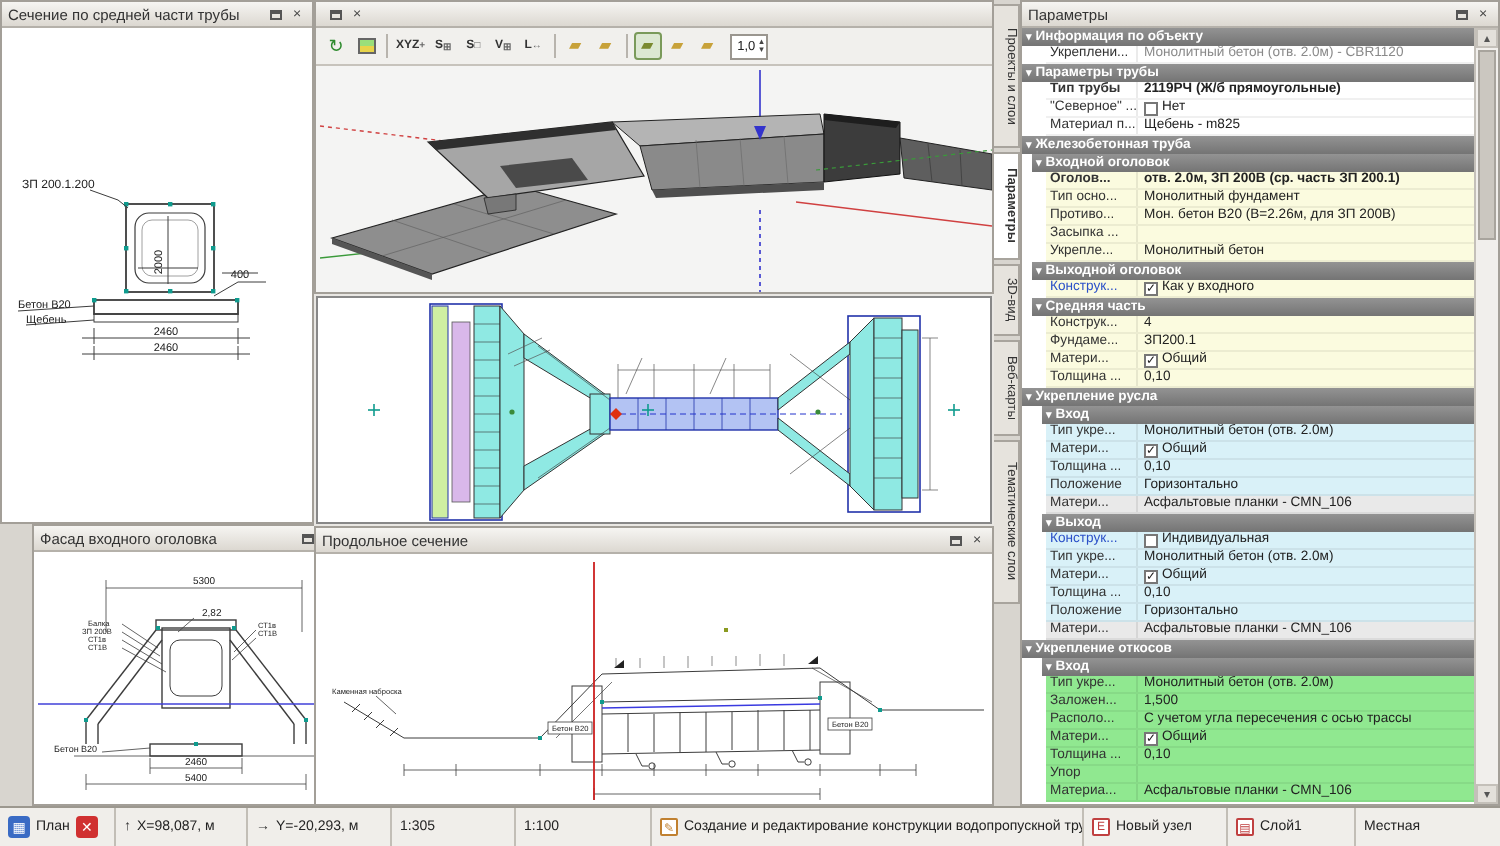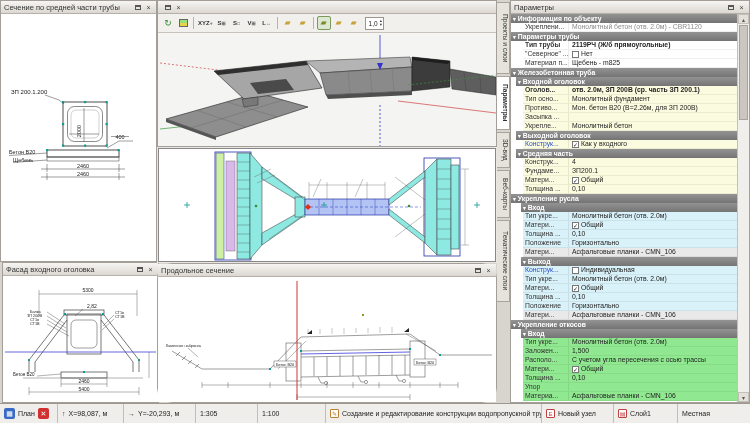--- a/index.html
+++ b/index.html
@@ -113,21 +113,21 @@
           <text x="8" y="140">Бетон В20</text>
           <text x="12" y="147.5">Щебень</text>
           <text x="82" y="153.5" text-anchor="middle">2460</text>
           <text x="82" y="161.5" text-anchor="middle">2460</text>
           <text x="119" y="125" text-anchor="middle">400</text>
         </g>
       </svg>
     </div>
   </div>
 
-  <div class="panel" style="left:2px;top:262px;width:157px;height:141px;">
+  <div class="panel" style="left:16px;top:262px;width:157px;height:141px;">
     <div class="titlebar">
       <span class="ttl">Фасад входного оголовка</span>
       <span class="wbtn">
           <span class="floatglyph"></span>
         </span>
       <span class="wbtn">×</span>
     </div>
     <div class="canvas">
       <svg viewBox="0 0 155 126" width="155" height="126">
         <g stroke="#3c3c3c" fill="none" stroke-width="0.7">
@@ -369,21 +369,21 @@
             <line x1="165" y1="53" x2="165" y2="59"></line>
           <line x1="315" y1="56" x2="321" y2="56"></line>
             <line x1="318" y1="53" x2="318" y2="59"></line>
         </g>
         <circle cx="97" cy="57" r="1.3" fill="#3a8a3a"></circle>
         <circle cx="250" cy="57" r="1.3" fill="#3a8a3a"></circle>
       </svg>
     </div>
   </div>
 
-  <div class="panel" style="left:157px;top:263px;width:340px;height:140px;border-radius:15px;">
+  <div class="panel" style="left:157px;top:263px;width:340px;height:140px;">
     <div class="titlebar">
       <span class="ttl">Продольное сечение</span>
       <span class="wbtn">
           <span class="floatglyph"></span>
         </span>
       <span class="wbtn">×</span>
     </div>
     <div class="canvas">
       <svg viewBox="0 0 338 125" width="338" height="125">
         <g stroke="#3c3c3c" stroke-width="0.5" fill="none">

